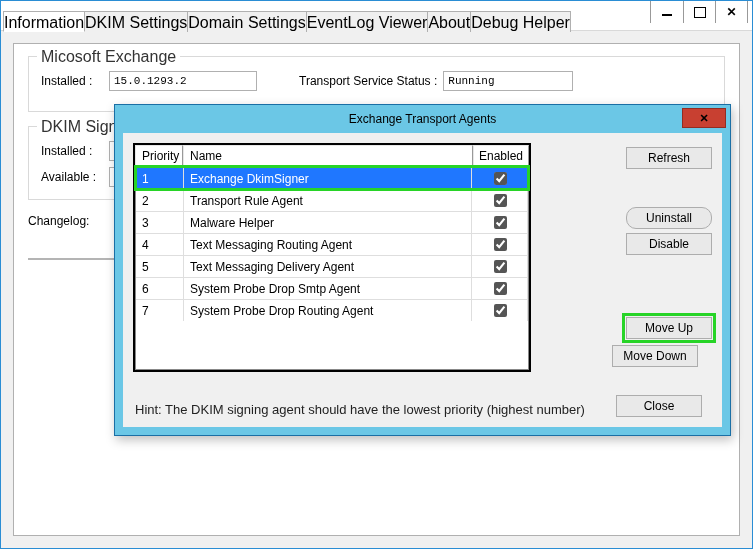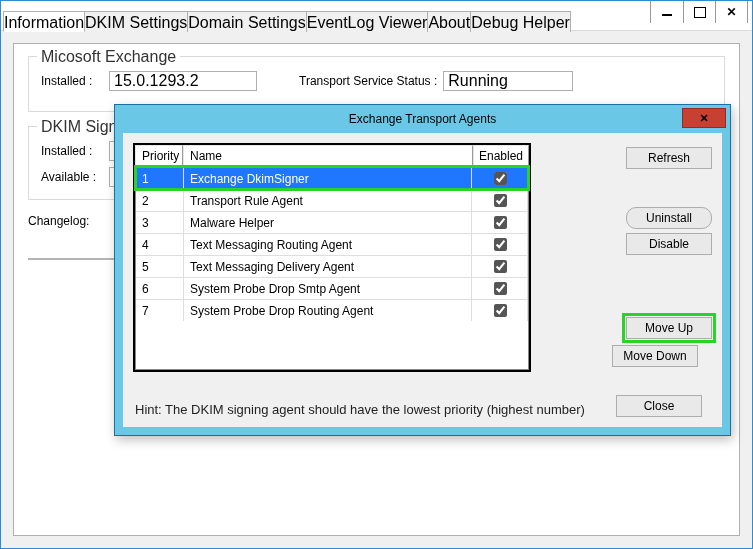--- a/index.html
+++ b/index.html
@@ -127,22 +127,22 @@
     align-items: center;
     gap: 6px;
     margin-top: 4px;
   }
   .field-label { width: 62px; }
   .field-input {
     border: 1px solid #b0b0b0;
     background: #fff;
     height: 20px;
     padding: 1px 4px;
-    font-size: 16px;
-    font-family: Liberation Sans, sans-serif;
+    font-size: 11px;
+    font-family: Liberation Mono, monospace;
   }
   .changelog {
     border: 1px solid #b4b4b4;
     background: #fff;
     position: absolute;
     left: 14px; right: 14px;
     top: 214px; bottom: 14px;
     overflow: hidden;
     font-size: 12px;
   }

